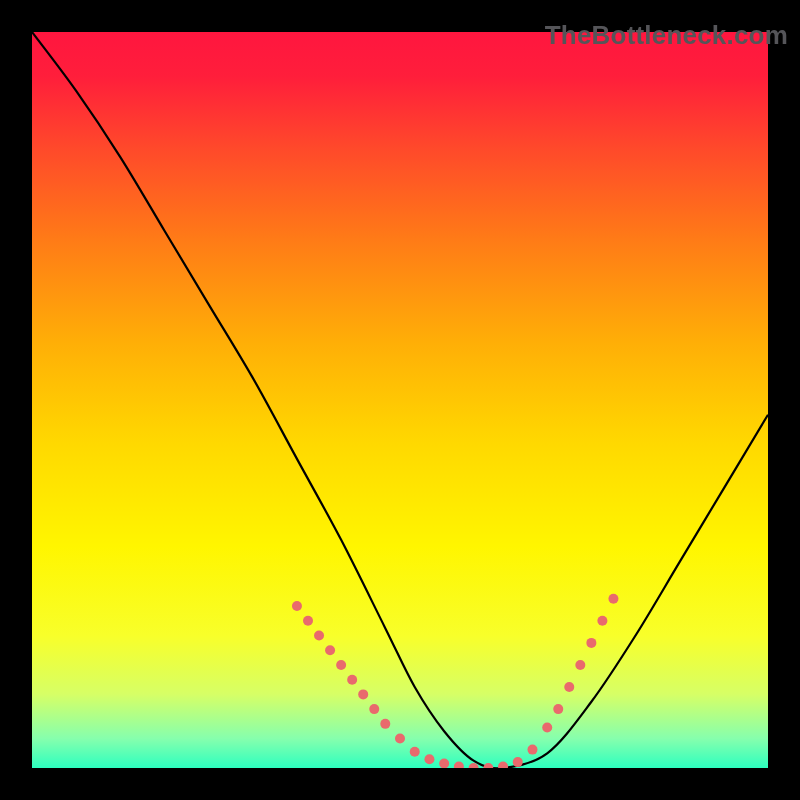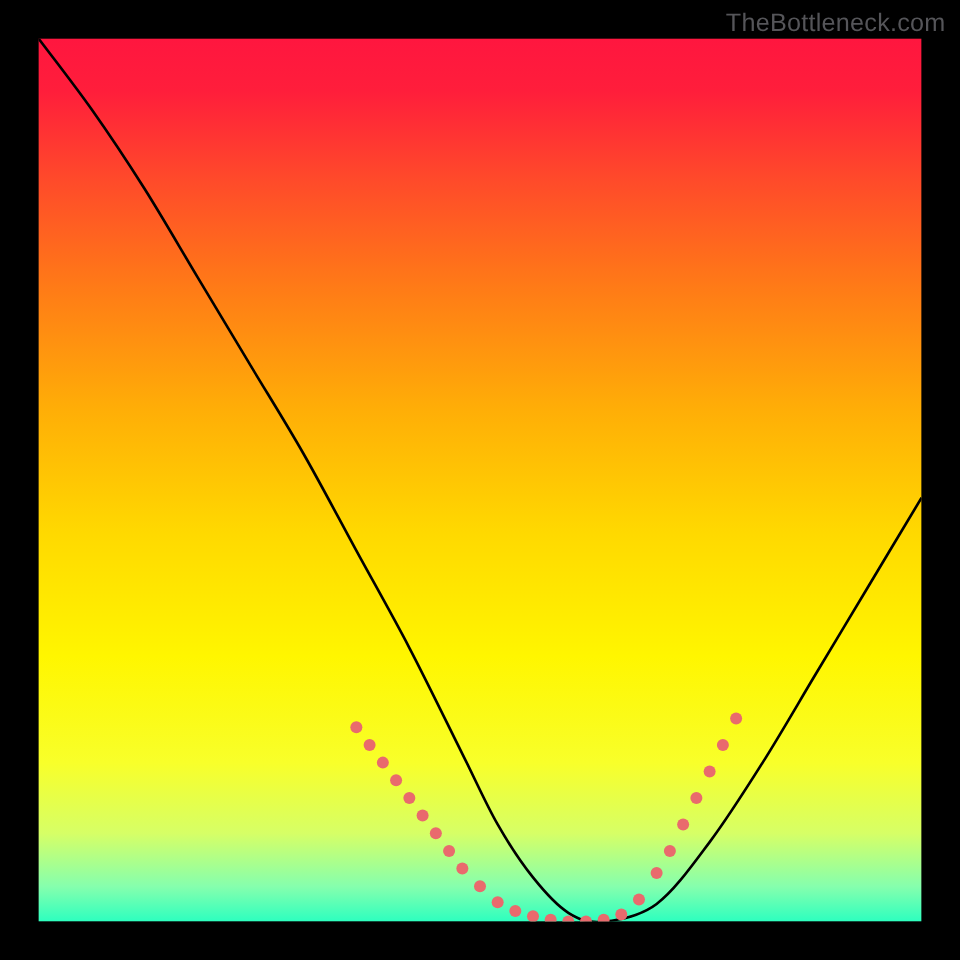--- a/index.html
+++ b/index.html
@@ -21,25 +21,25 @@
   }
   .plot-area {
     position: absolute;
     left: 0;
     top: 0;
     width: 736px;
     height: 736px;
   }
   .watermark {
     position: absolute;
-    top: 8px;
+    top: 20px;
     right: 12px;
     color: #555559;
-    font-size: 21px;
-    font-weight: 400;
+    font-size: 26px;
+    font-weight: 700;
     letter-spacing: 0.2px;
     user-select: none;
   }
   svg { display: block; }
 </style>
 </head>
 <body>
 
 <div class="frame">
   <svg class="plot-area" viewBox="0 0 736 736">

